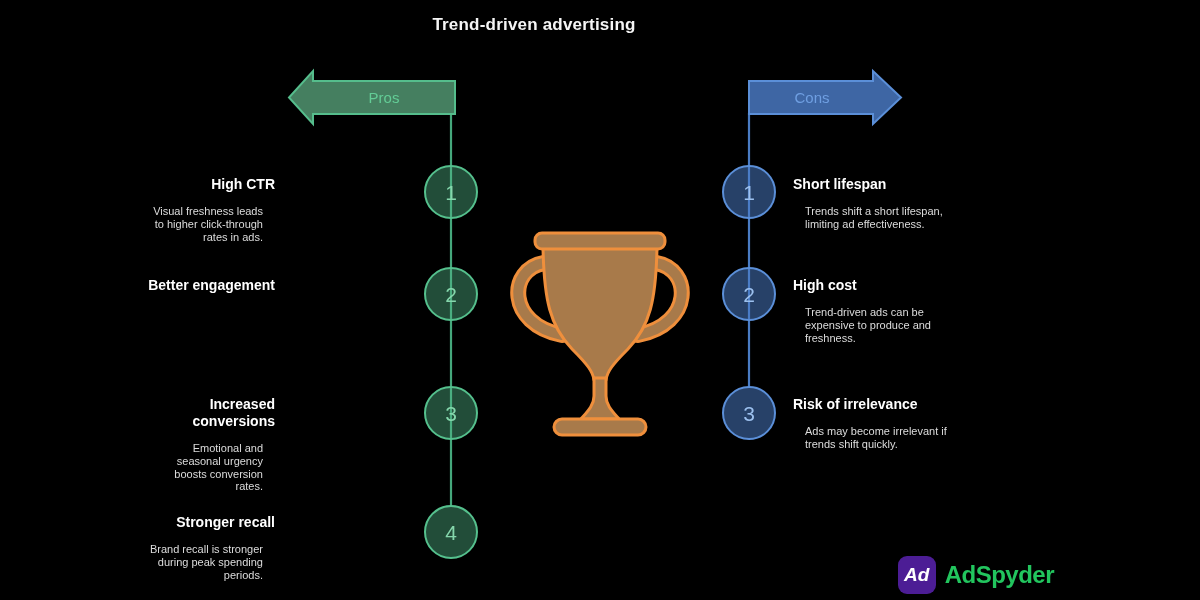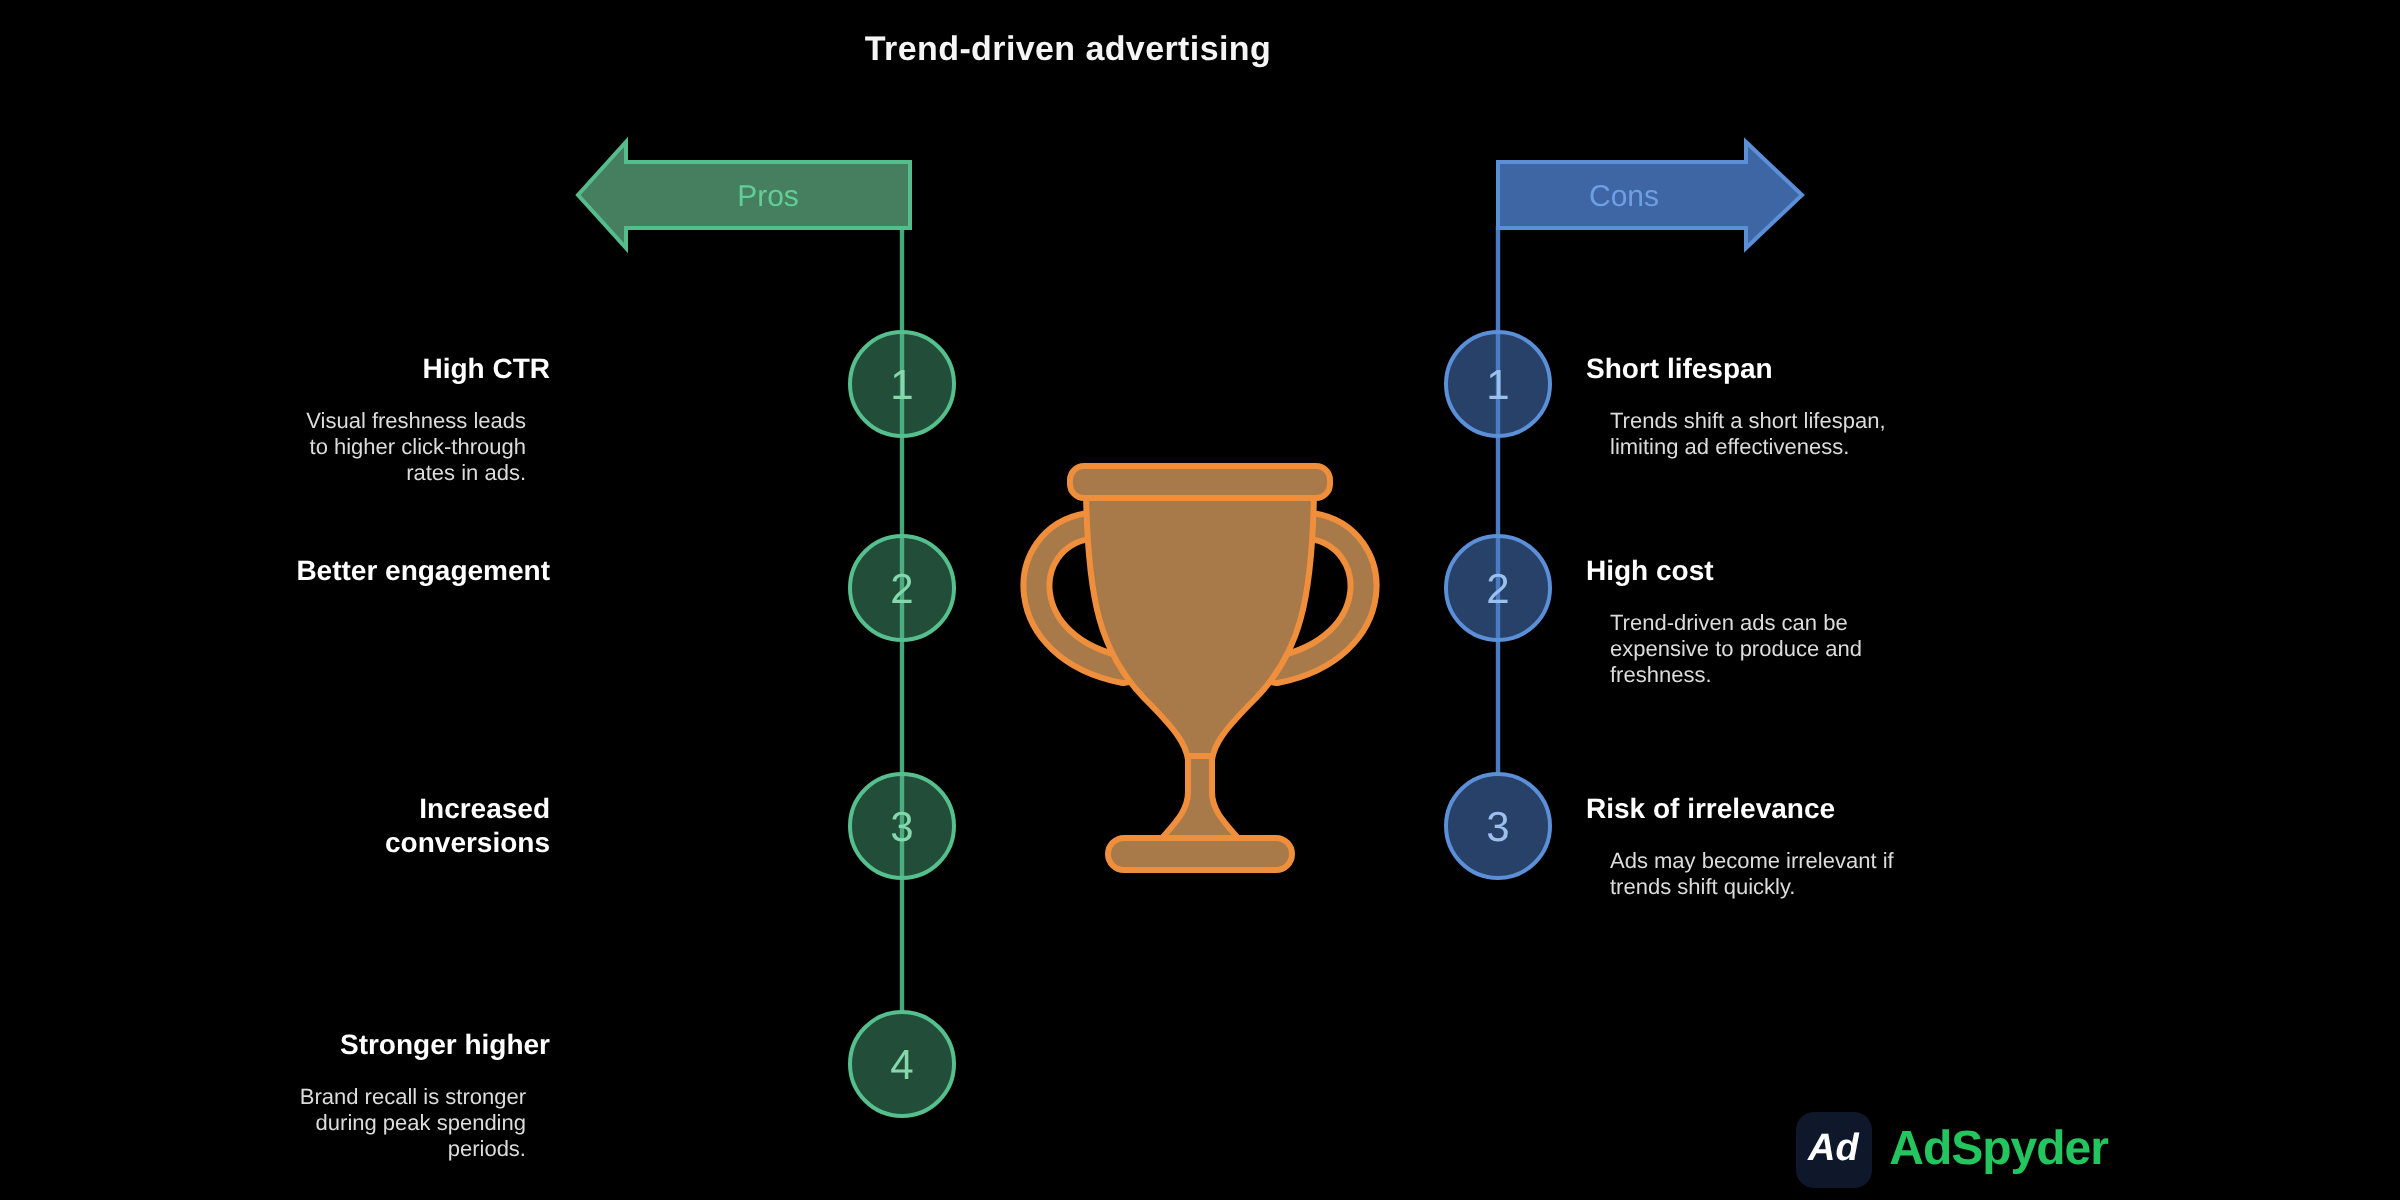--- a/index.html
+++ b/index.html
@@ -71,21 +71,21 @@
     position: absolute;
     top: 556px;
     right: 14px;
     display: flex;
     align-items: center;
     gap: 9px;
   }
   .logo-icon {
     width: 38px;
     height: 38px;
-    background: #0f172a;
+    background: #4c1d95;
     border-radius: 9px;
     display: flex;
     align-items: center;
     justify-content: center;
   }
   .logo-monogram {
     color: #ffffff;
     font-size: 19px;
     font-weight: bold;
     font-style: italic;
@@ -168,23 +168,24 @@
 
   <div class="item pros-item" style="top:176px">
     <h3>High CTR</h3>
     <p>Visual freshness leads to higher click-through rates in ads.</p>
   </div>
   <div class="item pros-item" style="top:277px">
     <h3>Better engagement</h3>
   </div>
   <div class="item pros-item" style="top:396px">
     <h3>Increased conversions</h3>
+    <p>Emotional and seasonal urgency boosts conversion rates.</p>
   </div>
   <div class="item pros-item" style="top:514px">
-    <h3>Stronger higher</h3>
+    <h3>Stronger recall</h3>
     <p>Brand recall is stronger during peak spending periods.</p>
   </div>
 
   <div class="item cons-item" style="top:176px">
     <h3>Short lifespan</h3>
     <p>Trends shift a short lifespan, limiting ad effectiveness.</p>
   </div>
   <div class="item cons-item" style="top:277px">
     <h3>High cost</h3>
     <p>Trend-driven ads can be expensive to produce and freshness.</p>

